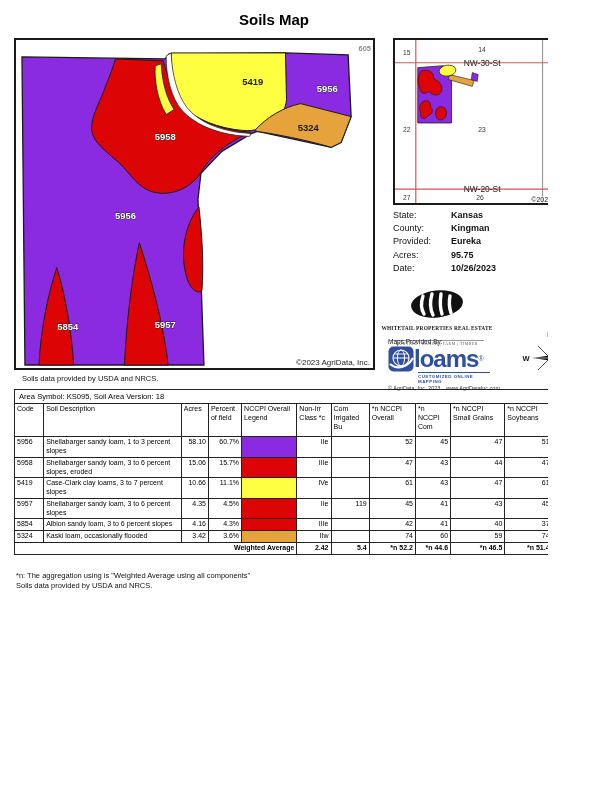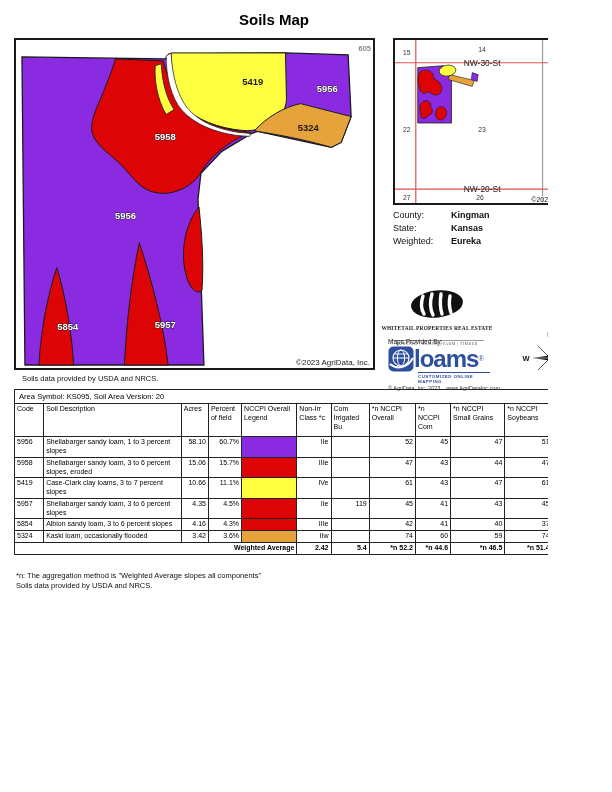--- a/index.html
+++ b/index.html
@@ -134,30 +134,38 @@
           <text x="158" y="162" font-size="6.8" fill="#333">25</text>
         </g>
       <text x="88" y="26" text-anchor="middle" font-size="8.5" fill="#1a1a1a">NW-30-St</text>
       <text x="88" y="154" text-anchor="middle" font-size="8.5" fill="#1a1a1a">NW-20-St</text>
     </svg>
     <span class="loc-copyright">©2023 AgriData, Inc.</span>
   </div>
 
   <div class="info-block">
       <div class="info-row">
+        <span class="i-label">State:</span>
+        <span class="i-value">Kansas</span>
+      </div>
+      <div class="info-row">
         <span class="i-label">County:</span>
         <span class="i-value">Kingman</span>
       </div>
       <div class="info-row">
-        <span class="i-label">State:</span>
-        <span class="i-value">Kansas</span>
-      </div>
-      <div class="info-row">
-        <span class="i-label">Weighted:</span>
+        <span class="i-label">Provided:</span>
         <span class="i-value">Eureka</span>
+      </div>
+      <div class="info-row">
+        <span class="i-label">Acres:</span>
+        <span class="i-value">95.75</span>
+      </div>
+      <div class="info-row">
+        <span class="i-label">Date:</span>
+        <span class="i-value">10/26/2023</span>
       </div>
     </div>
 
   <div class="whitetail">
     <svg width="58" height="32" viewBox="0 0 58 32">
       <ellipse cx="29" cy="16" rx="26" ry="13.5" fill="#111" transform="rotate(-6 29 16)"></ellipse>
       <g stroke="#fff" stroke-width="3.4" fill="none" stroke-linecap="round">
         <path d="M15,8 C13,14 13,21 16,26"></path>
         <path d="M24,6 C22,13 22,21 25,27"></path>
         <path d="M33,6 C32,13 32,20 34,26"></path>
@@ -219,21 +227,21 @@
           <col style="width:34px">
           <col style="width:38px">
           <col style="width:46px">
         <col style="width:35px">
           <col style="width:54px">
           <col style="width:47px">
           <col style="width:46px">
       </colgroup>
       <tbody>
         <tr class="area-hdr">
-          <td colspan="12">Area Symbol: KS095, Soil Area Version: 20</td>
+          <td colspan="12">Area Symbol: KS095, Soil Area Version: 18</td>
         </tr>
         <tr class="col-hdr">
           <th>Code</th>
           <th>Soil Description</th>
           <th>Acres</th>
           <th>Percent of field</th>
           <th>NCCPI Overall Legend</th>
           <th>Non-Irr Class *c</th>
           <th>Com Irrigated Bu</th>
           <th>*n NCCPI Overall</th>
@@ -335,17 +343,17 @@
           <td class="num">*n 44.6</td>
           <td class="num">*n 46.5</td>
           <td class="num">*n 51.4</td>
           <td class="num">*n 31.1</td>
         </tr>
       </tbody>
     </table>
   </div>
 
   <div class="footnotes">
-    <div>*n: The aggregation method is "Weighted Average slopes all components"</div>
+    <div>*n: The aggregation using is "Weighted Average using all components"</div>
     <div>Soils data provided by USDA and NRCS.</div>
   </div>
 
 </div>
 
 </body></html>

